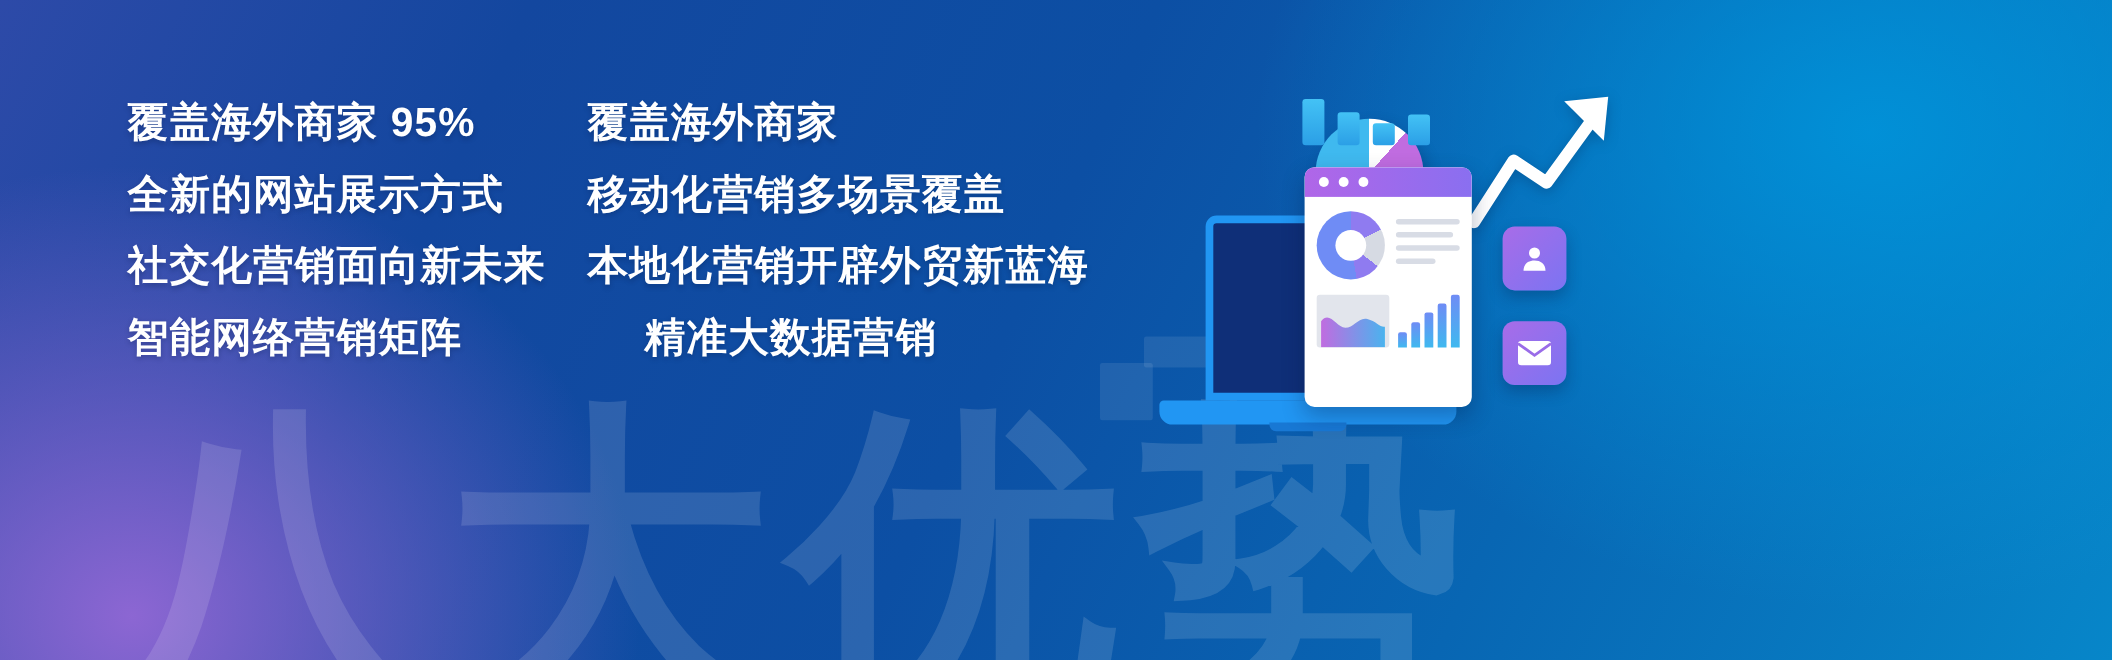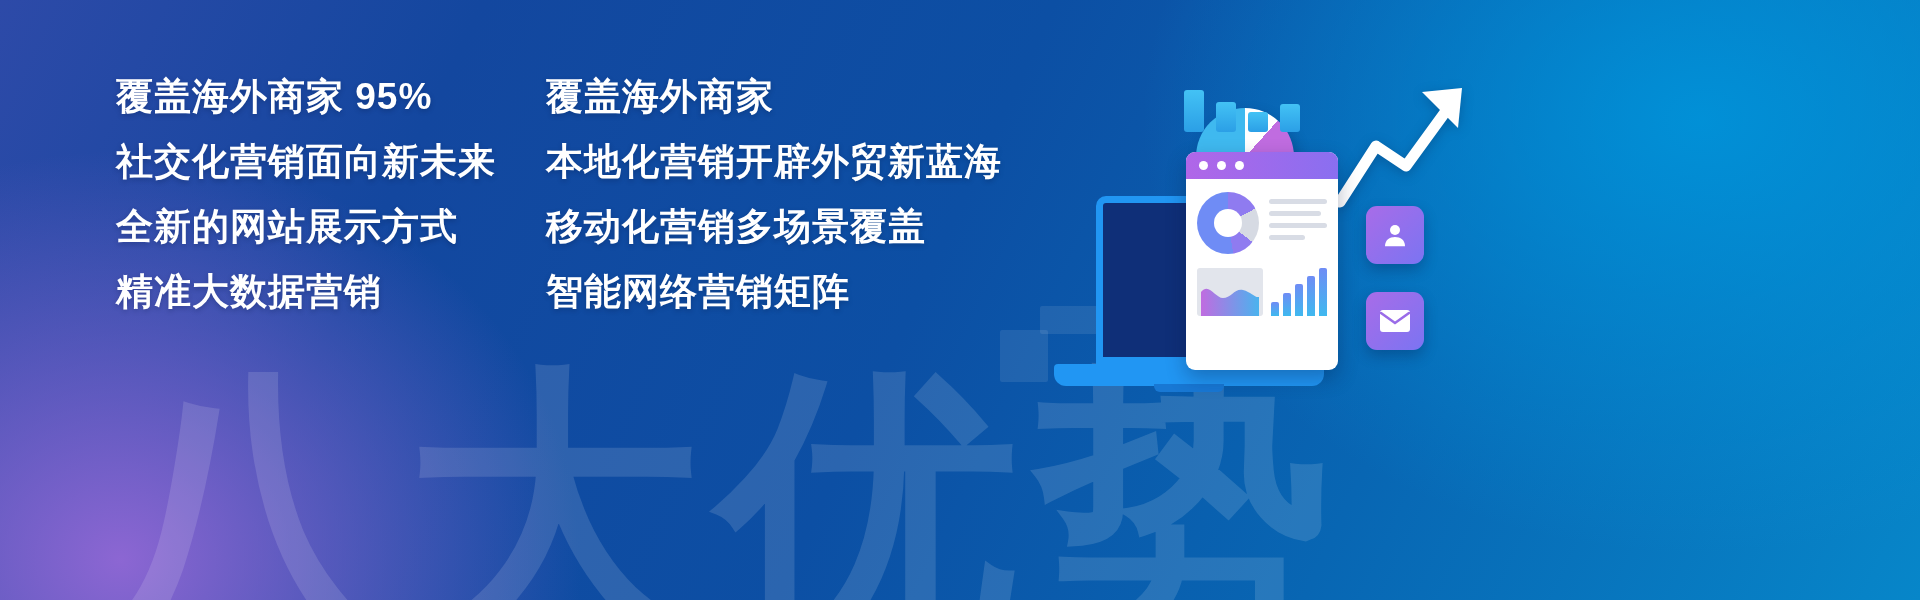--- a/index.html
+++ b/index.html
@@ -18,21 +18,21 @@
   
   .watermark{
     position:absolute;left:90px;bottom:-62px;
     font-size:300px;line-height:1;font-weight:bold;letter-spacing:14px;
     color:rgba(255,255,255,0.13);
     white-space:nowrap;user-select:none;
   }
 
   
   .copy{position:absolute;left:116px;top:72px;width:900px;}
-  .row{display:flex;height:65px;align-items:flex-start;gap:12px;}
+  .row{display:flex;height:65px;align-items:flex-end;}
   .cell{
     color:#ffffff;font-size:37px;font-weight:bold;letter-spacing:1px;
     white-space:nowrap;text-shadow:0 2px 5px rgba(0,20,60,.28);
   }
   .cell.c1{width:418px;}
   .cell.c2{width:470px;}
 
   
   .art{position:absolute;left:1000px;top:40px;width:560px;height:400px;}
   .art > *{position:absolute;}
@@ -121,30 +121,30 @@
 <div id="banner">
 
   <div class="watermark">八大优势</div>
 
   <div class="copy">
     <div class="row">
       <div class="cell c1">覆盖海外商家 95%</div>
       <div class="cell c2">覆盖海外商家</div>
     </div>
     <div class="row">
+      <div class="cell c1">全新的网站展示方式</div>
+      <div class="cell c2">移动化营销多场景覆盖</div>
+    </div>
+    <div class="row">
       <div class="cell c1">社交化营销面向新未来</div>
       <div class="cell c2">本地化营销开辟外贸新蓝海</div>
     </div>
     <div class="row">
-      <div class="cell c1">全新的网站展示方式</div>
-      <div class="cell c2">移动化营销多场景覆盖</div>
-    </div>
-    <div class="row">
+      <div class="cell c2">智能网络营销矩阵</div>
       <div class="cell c1">精准大数据营销</div>
-      <div class="cell c2">智能网络营销矩阵</div>
     </div>
   </div>
 
   <div class="art">
 
     <div class="bgblock" style="left:118px;top:222px;width:40px;height:120px;"></div>
     <div class="bgblock" style="left:158px;top:262px;width:56px;height:80px;"></div>
     <div class="bgblock" style="left:40px;top:266px;width:70px;height:28px;"></div>
     <div class="bgblock" style="left:0px;top:290px;width:48px;height:52px;"></div>
     <div class="bgblock" style="left:222px;top:246px;width:34px;height:96px;"></div>

